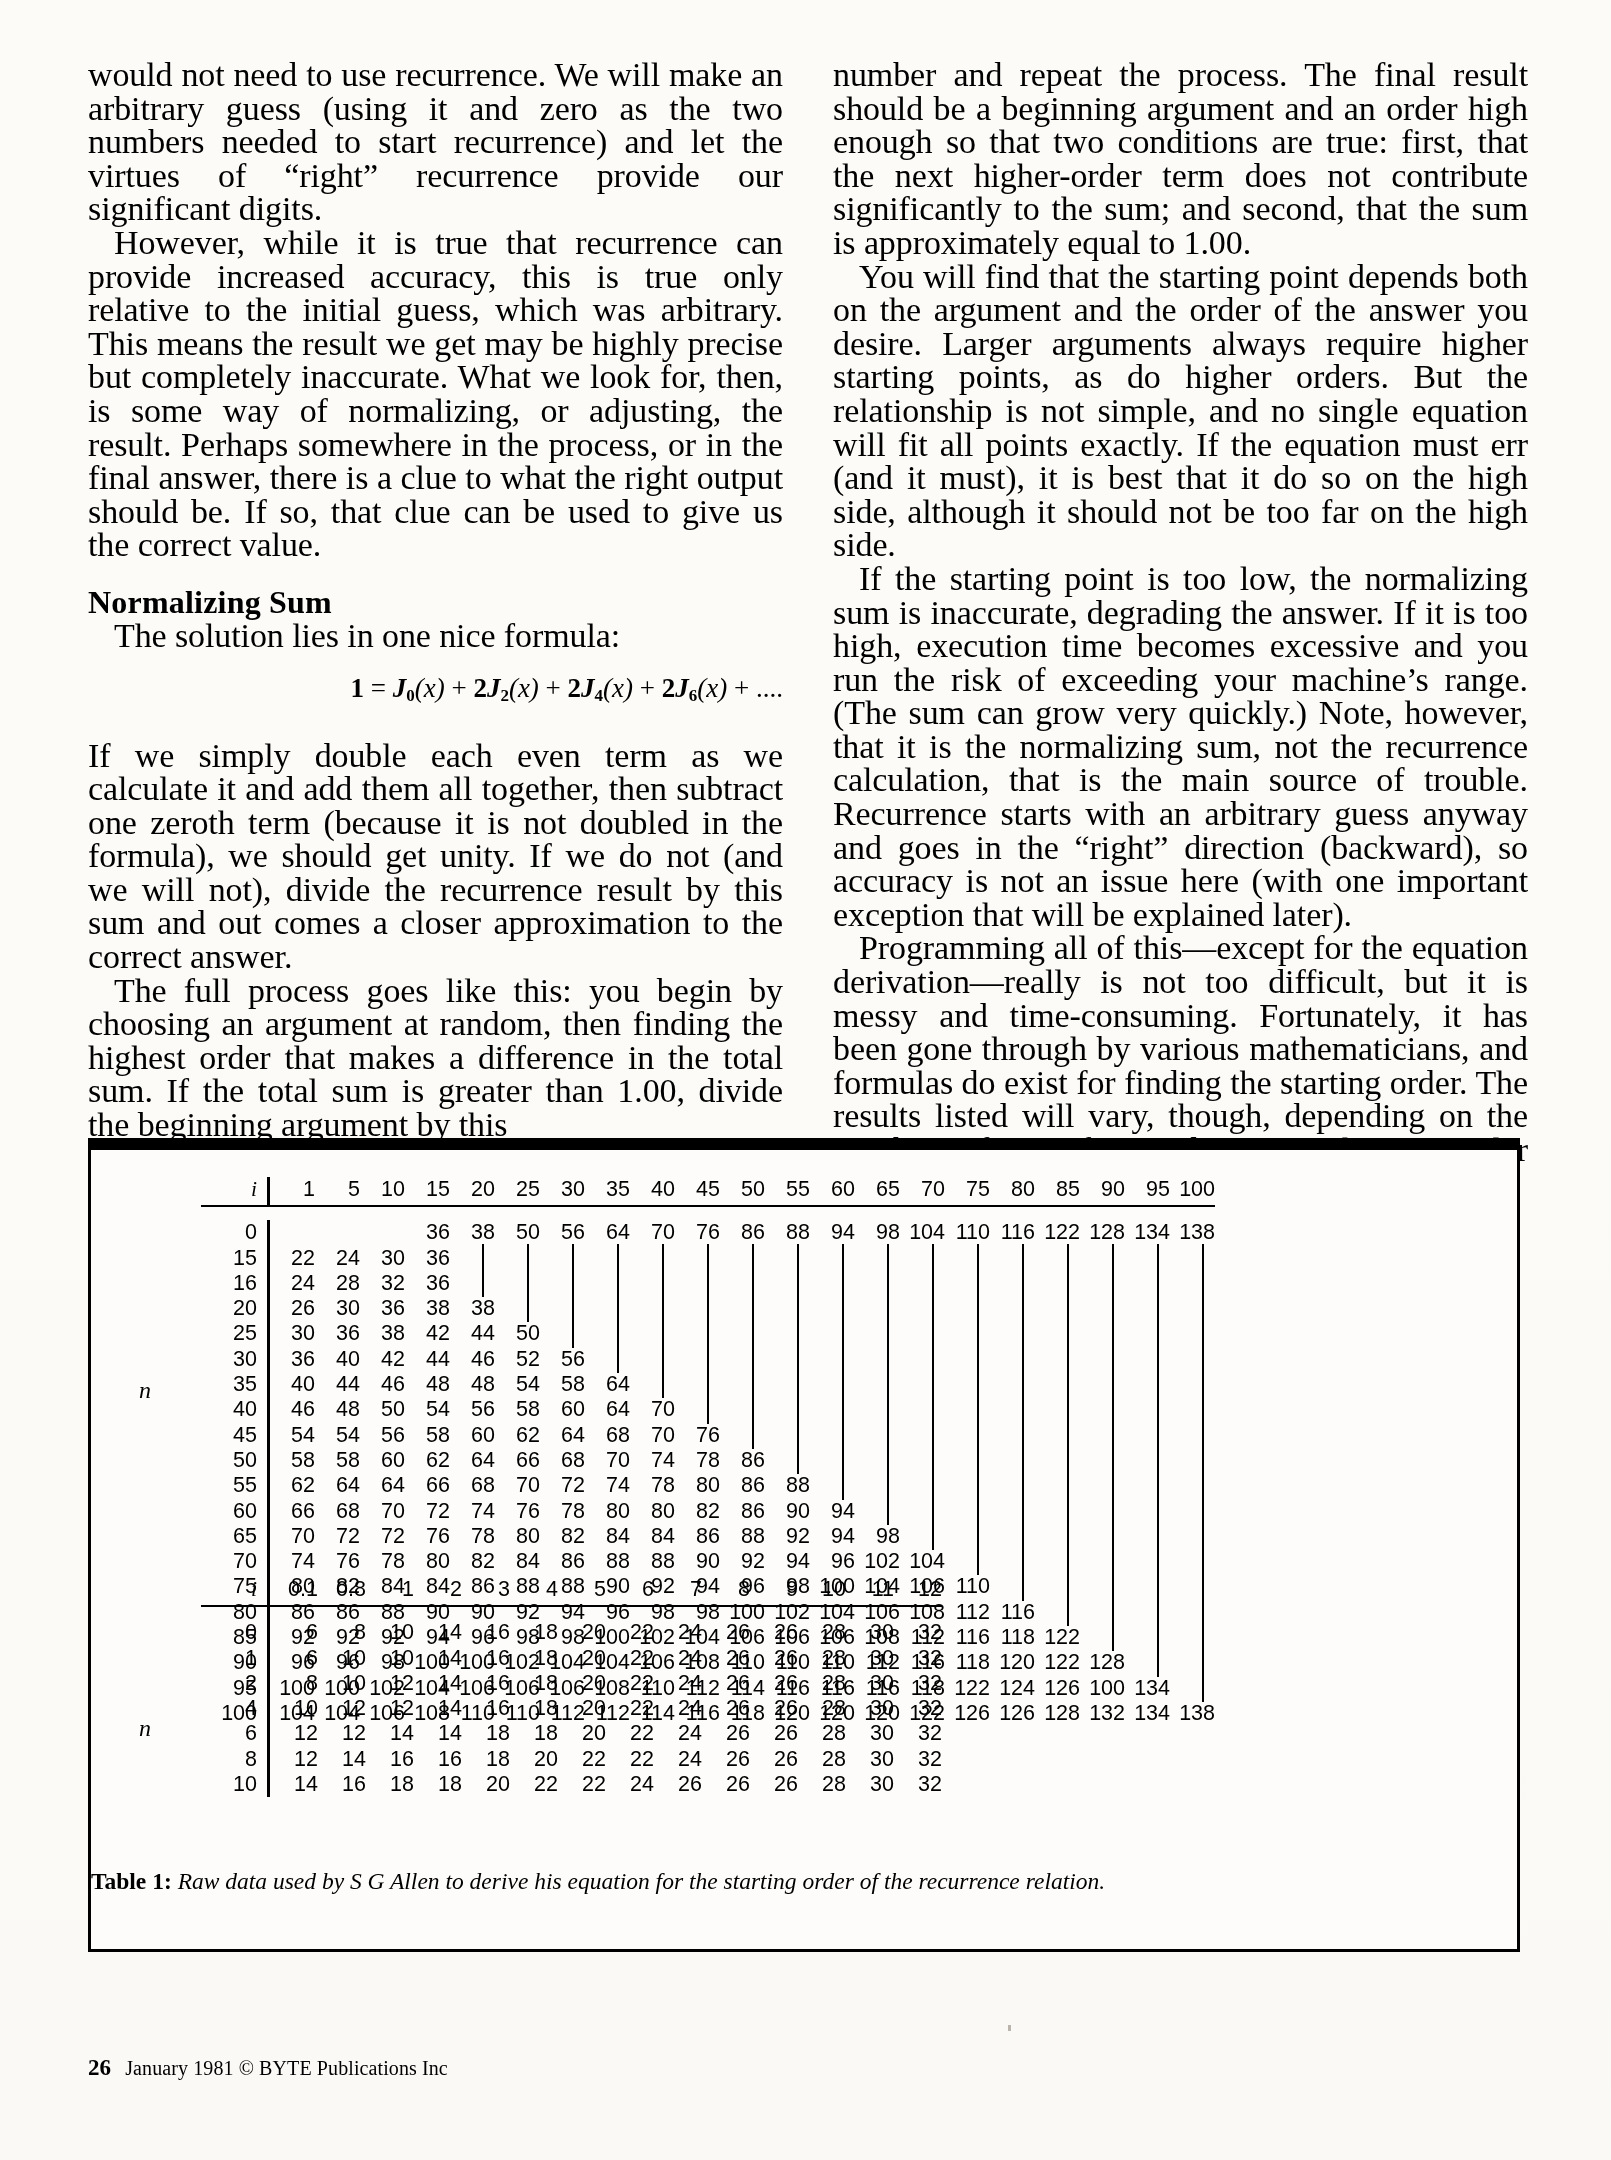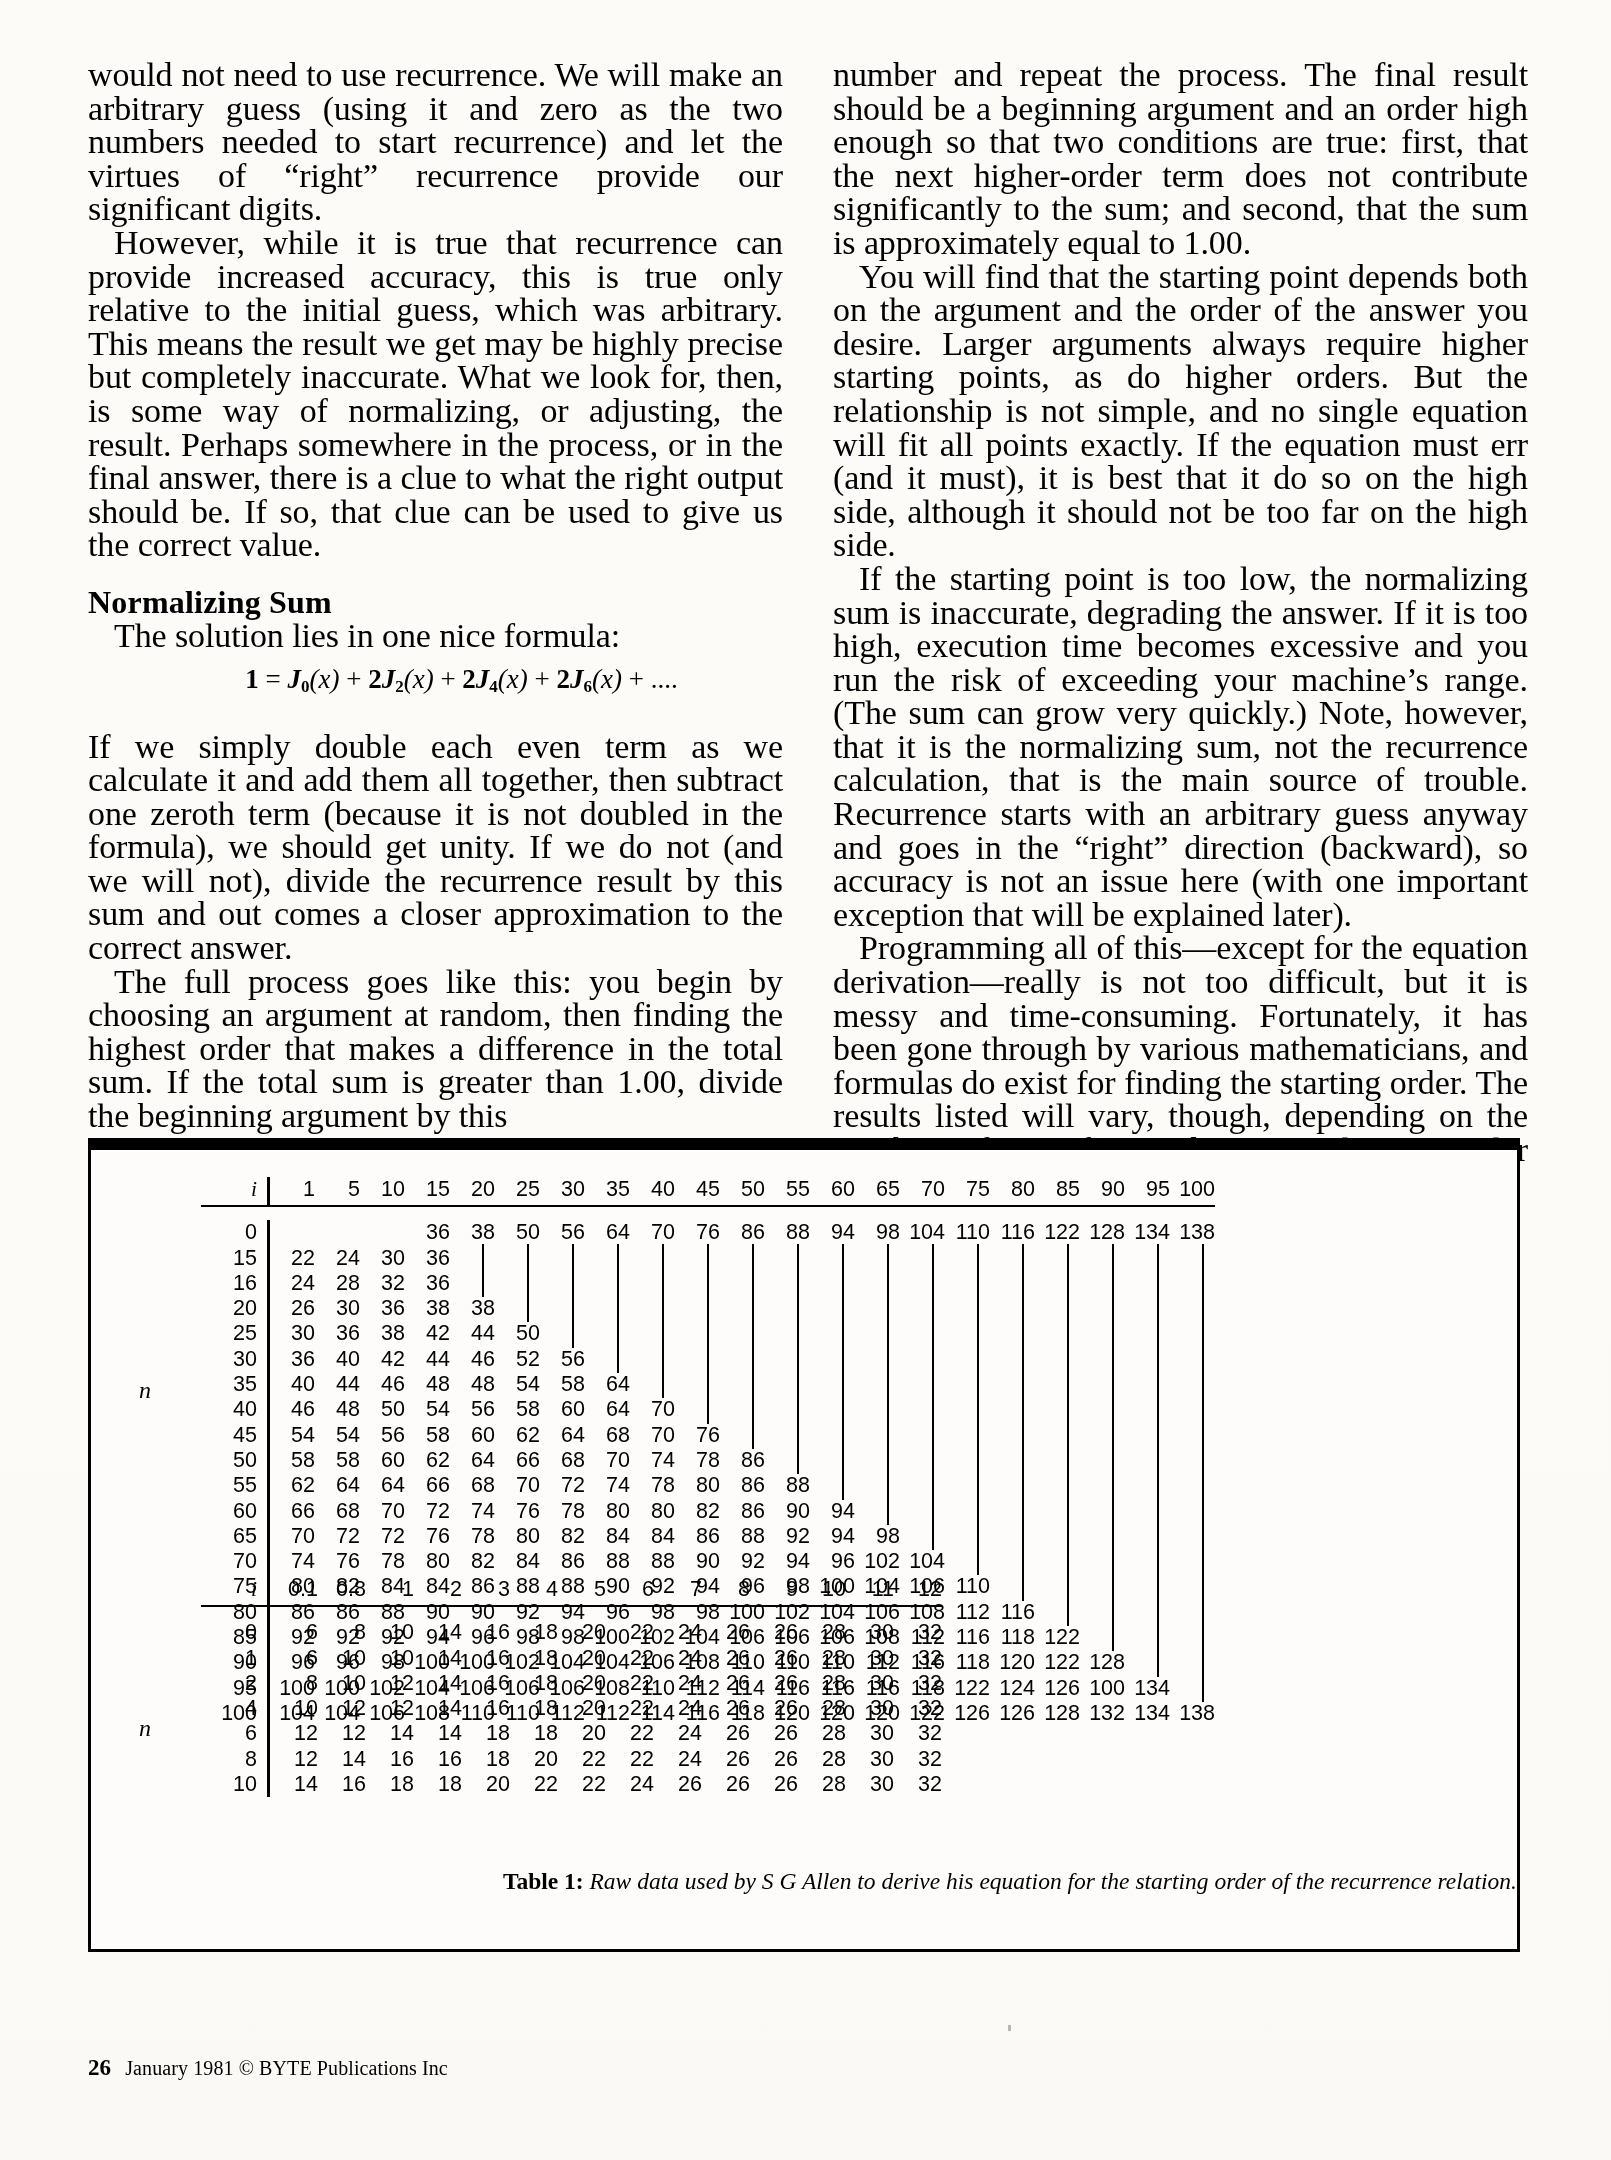--- a/index.html
+++ b/index.html
@@ -51,24 +51,24 @@
   h2.section-head {
     margin: 24px 0 0 0;
     font-size: 32px;
     line-height: 33px;
     font-weight: bold;
     font-family: "Liberation Serif","DejaVu Serif",serif;
     letter-spacing: 0.2px;
   }
 
   .formula {
-    margin: 9px 0 26px 0;
+    margin: 18px 0 26px 0;
     font-size: 27px;
     line-height: 34px;
-    text-align: center;
+    text-align: right;
     padding-left: 52px;
     font-style: italic;
     font-family: "Liberation Serif","DejaVu Serif",serif;
     white-space: nowrap;
   }
   .formula .up { font-style: normal; }
   .formula sub {
     font-size: 17px;
     font-style: normal;
     font-weight: bold;
@@ -173,21 +173,21 @@
     font-family: "Liberation Serif","DejaVu Serif",serif;
     font-style: italic;
     font-size: 24px;
   }
 
   .caption {
     position: absolute;
     left: 0;
     right: 0;
     top: 718px;
-    text-align: right;
+    text-align: left;
     font-family: "Liberation Serif","DejaVu Serif",serif;
     font-size: 23.5px;
   }
   .caption b { font-weight: bold; font-style: normal; }
   .caption i { font-style: italic; }
 
   
   .footer {
     position: absolute;
     left: 88px;

